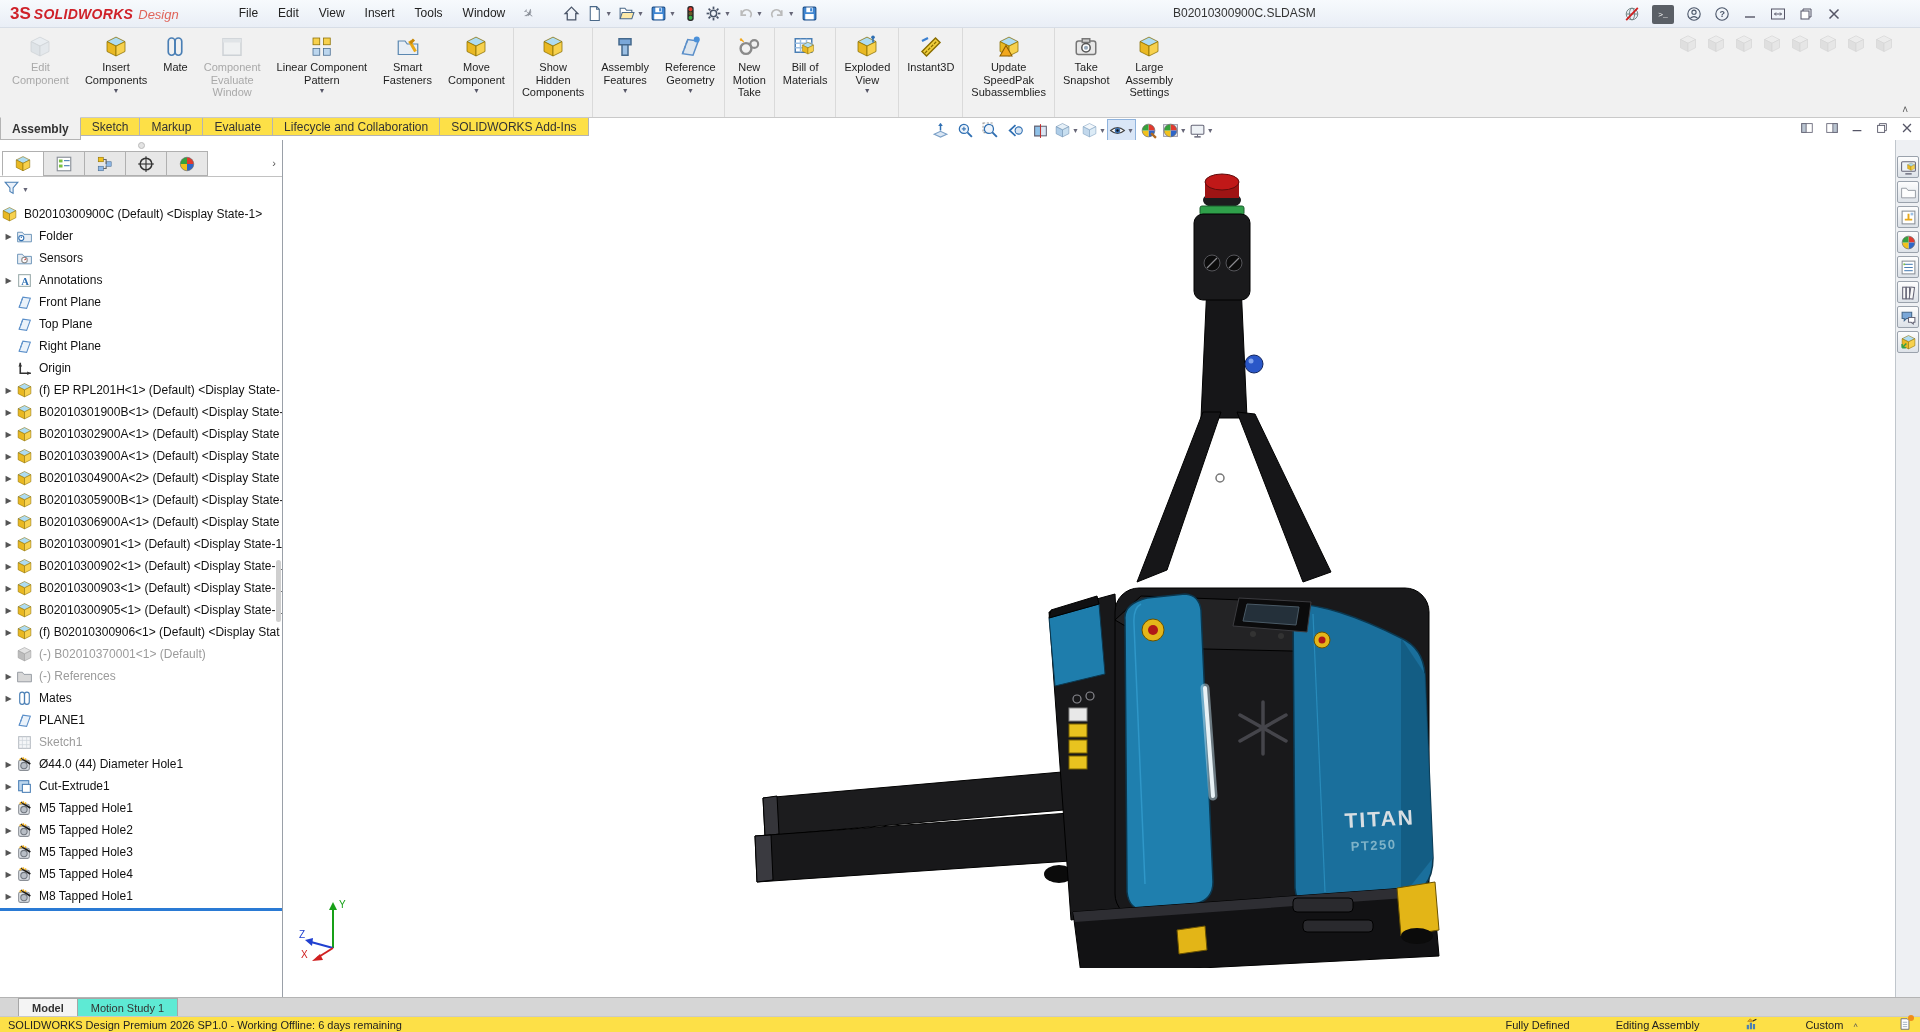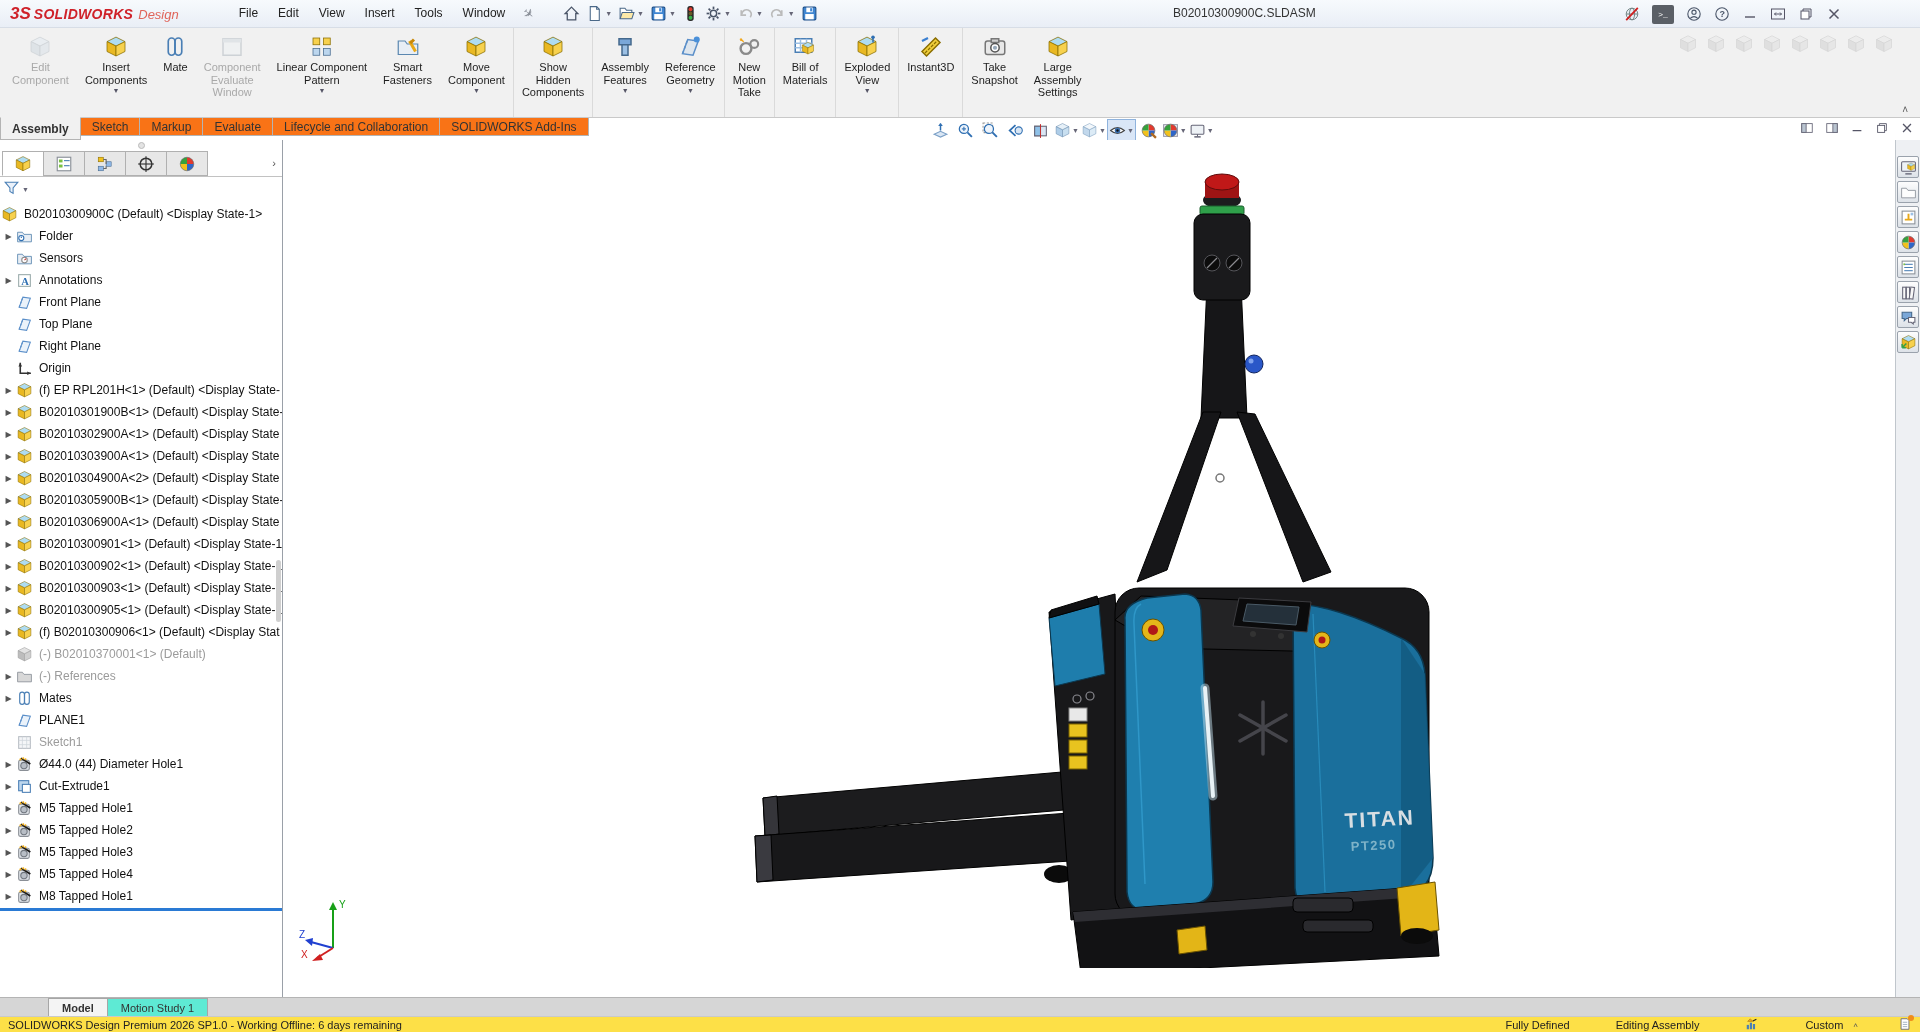--- a/index.html
+++ b/index.html
@@ -2,21 +2,21 @@
 <html><head>
 <meta charset="utf-8">
 <style>
   *{box-sizing:border-box;margin:0;padding:0}
   html,body{width:1920px;height:1032px;overflow:hidden}
   body{font-family:"Liberation Sans",sans-serif;font-size:12px;color:#222;background:#fff;position:relative}
 
   
   .titlebar{height:28px;background:linear-gradient(#f7fafd,#e9eef6);display:flex;align-items:center;padding:0 6px;position:relative;border-bottom:1px solid #d7dde6}
   .logo{display:flex;align-items:baseline;margin:0 10px 0 4px;white-space:nowrap}
-  .logo .ds{font-weight:bold;font-style:italic;font-size:17px;color:#cf2129;margin-right:3px}
+  .logo .ds{font-weight:bold;font-size:17px;color:#cf2129;margin-right:3px}
   .logo .brand{font-weight:bold;font-style:italic;font-size:14px;color:#cf2129;letter-spacing:.3px}
   .logo .edition{font-style:italic;font-size:13px;color:#e0645a;margin-left:5px}
   .menubar{display:flex;margin-left:40px}
   .menu-item{padding:0 10px;line-height:27px;color:#222;cursor:default}
   .pin{margin-left:8px;color:#8a8f98;font-size:13px;transform:rotate(40deg)}
   .qa{display:flex;align-items:center;margin-left:26px}
   .qicon{height:24px;display:flex;align-items:center;justify-content:center;padding:0 3px}
   .qicon .caret{font-size:7px;color:#667;margin-left:2px}
   .tb-filename{position:absolute;left:1173px;top:0;line-height:27px;color:#333}
   .tb-right{position:absolute;right:78px;top:0;height:28px;display:flex;align-items:center;gap:12px}
@@ -31,21 +31,21 @@
   .rlb{font-size:11px;line-height:12.5px;text-align:center;color:#1e1e1e;white-space:nowrap}
   .rbtn .dd{font-size:7px;color:#556;margin-top:1px}
   .rbtn.disabled .rlb{color:#a9a9a9}
   .rbtn.disabled .ric{opacity:.4}
   .ribbon-faded{position:absolute;right:26px;top:6px;display:flex;gap:8px;opacity:.33}
   .ribbon-collapse{position:absolute;right:12px;bottom:2px;color:#555;font-size:10px;cursor:default}
 
   
   .tabrow{height:22px;background:#fff;position:relative}
   .ctabs{display:flex;position:absolute;left:0;top:0}
-  .ctab{display:flex;align-items:center;padding:0 11px;height:18px;background:#f97316;border:1px solid #b4b4b4;border-top:none;margin-right:-1px;color:#333;white-space:nowrap;cursor:default}
+  .ctab{display:flex;align-items:center;padding:0 11px;height:18px;background:#fde047;border:1px solid #b4b4b4;border-top:none;margin-right:-1px;color:#333;white-space:nowrap;cursor:default}
   .ctab.active{background:#f1f1f1;font-weight:bold;margin-top:-1px;height:23px;border-top:1px solid #f1f1f1}
   .headsup{position:absolute;left:928px;top:0;display:flex;align-items:center;height:24px}
   .hitem{min-width:25px;height:23px;display:flex;align-items:center;justify-content:center;padding:0 1px;cursor:default}
   .hitem .caret{font-size:7px;color:#667;margin-left:1px}
   .hitem.active{background:#d9e6f7;border:1px solid #8fb3dd}
   .docctl{position:absolute;right:6px;top:3px;display:flex;gap:11px;align-items:center}
 
   
   .main{display:flex;height:857px}
   .treepanel{width:283px;flex:none;background:#fff;border-right:1px solid #9aa0a8;position:relative;overflow:hidden}
@@ -66,21 +66,21 @@
   .tp-scrollthumb{position:absolute;right:1px;top:420px;width:5px;height:62px;background:#cfcfcf;border-radius:3px}
 
   .viewport{flex:1;position:relative;background:#fff;overflow:hidden}
   .model-svg{position:absolute;left:450px;top:28px}
   .triad{position:absolute;left:14px;top:752px}
 
   .taskpane{width:25px;flex:none;background:#eef0f3;border-left:1px solid #c0c6cc;padding-top:16px;display:flex;flex-direction:column;align-items:center;gap:3px}
   .tpicon{width:22px;height:22px;background:linear-gradient(#fdfdfd,#dde2e8);border:1px solid #9aa2ac;border-radius:2px;display:flex;align-items:center;justify-content:center;cursor:default}
 
   
-  .bottombar{height:19px;background:#d6d6d6;border-top:1px solid #b4b4b4;display:flex;align-items:flex-end;padding-left:48px}
+  .bottombar{height:19px;background:#d6d6d6;border-top:1px solid #b4b4b4;display:flex;align-items:flex-end;padding-left:18px}
   .btab{height:18px;display:flex;align-items:center;padding:0 13px;background:#5eead4;border:1px solid #a6a6a6;border-bottom:none;margin-right:-1px;font-size:11px;color:#333;cursor:default}
   .btab.active{background:#f4f4f4;font-weight:bold}
   .statusbar{height:17px;background:#fde047;border-top:1px solid #c9c9c9;display:flex;align-items:center;padding:0 8px;font-size:11px;color:#222}
   .sb-left{flex:1}
   .sb-item{margin-left:46px;white-space:nowrap}
   .sb-caret{font-size:8px;color:#555;margin-left:10px}
   .notes-icon{position:relative;margin-left:40px}
   .notes-dot{position:absolute;right:-2px;top:-2px;width:6px;height:6px;border-radius:50%;background:#f08c1a}
 </style>
 </head>
@@ -399,20 +399,35 @@
     </div>
     <div class="rbtn sep">
       <div class="ric">
         <svg width="24" height="24" viewBox="0 0 16 16" xmlns="http://www.w3.org/2000/svg">
           <polygon points="2,11 11,2 14,5 5,14" fill="#f2d03c" stroke="#8a6d00"></polygon>
           <path d="M4,12 l1.5,-1.5 M6,10 l1.5,-1.5 M8,8 l1.5,-1.5 M10,6 l1.5,-1.5" stroke="#8a6d00" stroke-width=".8" fill="none"></path>
           <line x1="2" y1="4" x2="6" y2="2" stroke="#3a7fd0" stroke-width="1.4"></line>
         </svg>
       </div>
       <div class="rlb">Instant3D</div>
+    </div>
+    <div class="rbtn sep">
+      <div class="ric">
+        <svg width="24" height="24" viewBox="0 0 16 16" xmlns="http://www.w3.org/2000/svg">
+          <g stroke="#8a6d00" stroke-width=".5">
+            <polygon points="8,1.4 14,4.4 8,7.4 2,4.4" fill="#aedcf2"></polygon>
+            <polygon points="2,4.4 8,7.4 8,14 2,11" fill="#e9b822"></polygon>
+            <polygon points="14,4.4 8,7.4 8,14 14,11" fill="#f7d14e"></polygon>
+          </g>
+          <polygon points="2,14 6,7 10,14" fill="#f2a71c" stroke="#8a5d00" stroke-width=".7"></polygon>
+        </svg>
+      </div>
+      <div class="rlb">Update</div>
+      <div class="rlb">SpeedPak</div>
+      <div class="rlb">Subassemblies</div>
     </div>
     <div class="rbtn">
       <div class="ric">
         <svg width="24" height="24" viewBox="0 0 16 16" xmlns="http://www.w3.org/2000/svg">
           <rect x="1.5" y="4" width="13" height="9" rx="1.5" fill="#e8e8e8" stroke="#777"></rect>
           <rect x="5.5" y="2.5" width="5" height="2.5" fill="#cfcfcf" stroke="#777"></rect>
           <circle cx="8" cy="8.5" r="2.8" fill="#fff" stroke="#555"></circle>
           <circle cx="8" cy="8.5" r="1.4" fill="#9ab"></circle>
         </svg>
       </div>

